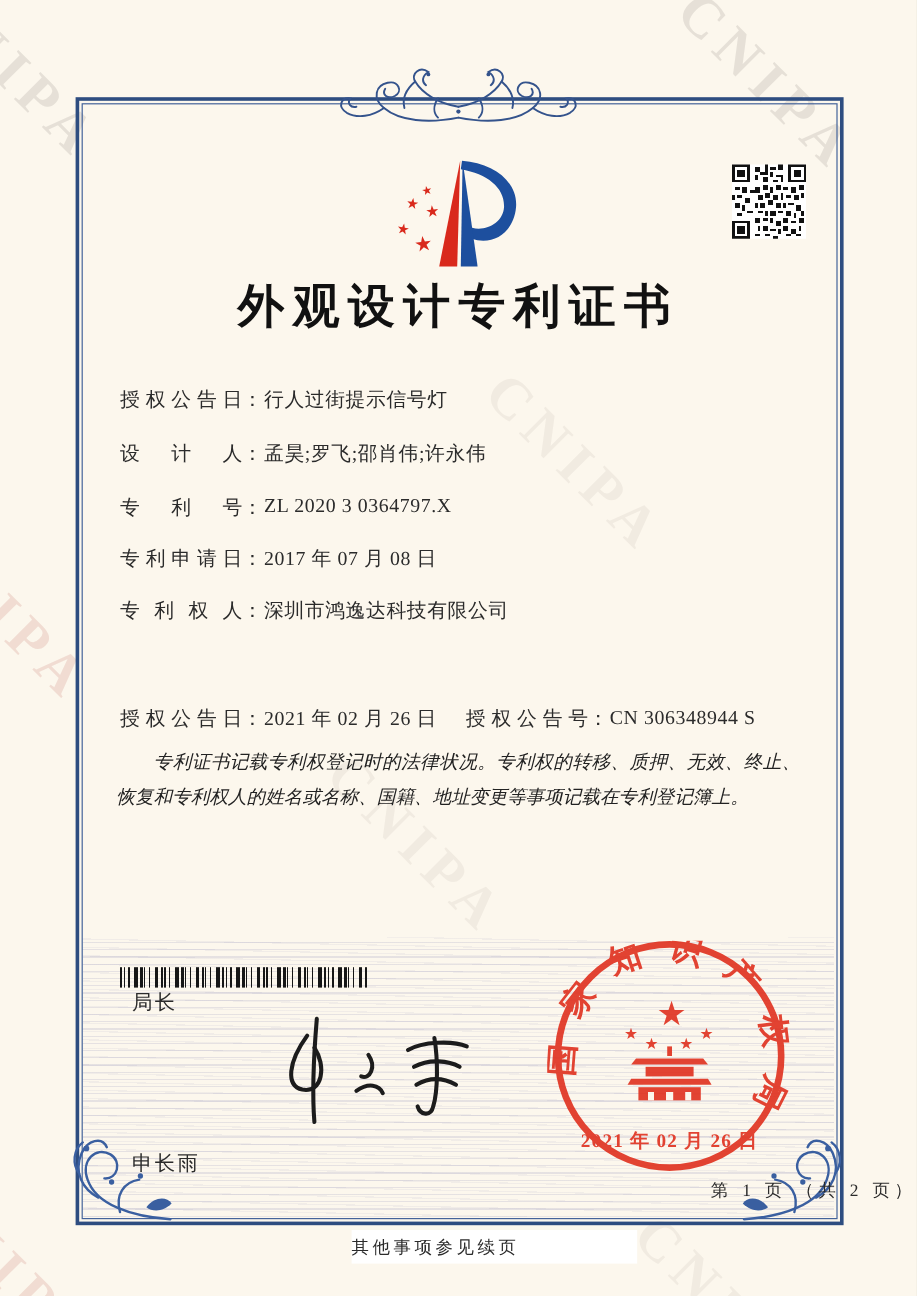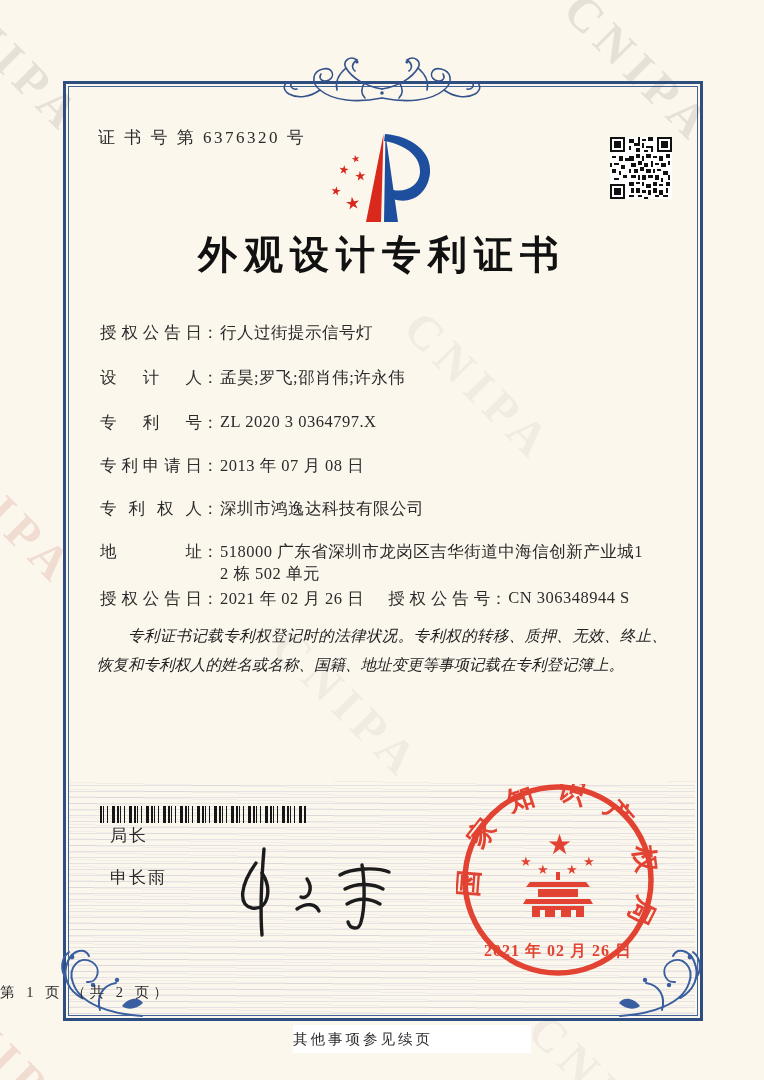--- a/index.html
+++ b/index.html
@@ -52,25 +52,25 @@
   .barcode{
     position:absolute;left:100px;top:806px;width:206px;height:17px;z-index:3;
     background:repeating-linear-gradient(90deg,
       #161616 0 2px, transparent 2px 3px,
       #161616 3px 4px, transparent 4px 7px,
       #161616 7px 8px, transparent 8px 12px,
       #161616 12px 15px, transparent 15px 17px);
   }
   .officer{position:absolute;left:110px;z-index:3;font-size:17px;letter-spacing:2px;}
   .officer.t1{top:824px;}
-  .officer.t2{top:866px;}
+  .officer.t2{top:958px;}
   .signature{position:absolute;left:212px;top:843px;z-index:4;}
   .seal{position:absolute;left:456px;top:784px;z-index:4;opacity:0.9;}
   .pageno{
-    position:absolute;left:0;right:0;top:983px;text-align:left;
+    position:absolute;left:0;right:0;top:983px;text-align:right;
     font-size:14.5px;letter-spacing:4px;z-index:3;
   }
   .contnote{
     position:absolute;left:293px;top:1025px;width:238px;height:28px;z-index:3;
     background:#ffffff;display:flex;align-items:center;
     font-size:14.5px;letter-spacing:3px;padding-left:0;box-sizing:border-box;
   }
   .ornament-top{position:absolute;left:277px;top:56px;z-index:3;}
   .flourish{position:absolute;z-index:3;}
   .flourish.bl{left:52px;top:928px;}
@@ -127,21 +127,20 @@
       <path d="M30,70 C17,63 9,49 16,33 C21,22 33,19 37,28"></path>
       <path d="M48,82 C44,68 51,57 64,55"></path>
       <path d="M14,50 C8,42 9,30 17,24"></path>
       <path d="M70,78 C77,69 87,69 91,75 C84,82 75,82 70,78 Z" fill="#3a5fa0" stroke="none"></path>
       <circle cx="20" cy="29" r="2.4" fill="#3a5fa0" stroke="none"></circle>
       <circle cx="41" cy="57" r="2.2" fill="#3a5fa0" stroke="none"></circle>
       <circle cx="65" cy="52" r="2.2" fill="#3a5fa0" stroke="none"></circle>
     </g>
   </svg>
 
-  <div class="cert-no">证 书 号 第 6376320 号</div>
 
   <svg class="logo" width="112" height="102" viewBox="0 0 112 102">
     <path d="M57,4 C84,6 104,22 102,43 C100,64 83,75 65,69 C59,67 57,62 60,58 C74,65 91,57 92,43 C93,27 79,15 56,11 Z" fill="#1d4f9e"></path>
     <polygon points="55.5,4 38,92 53,92" fill="#d9291c"></polygon>
     <polygon points="57.5,4 56,92 70,92" fill="#1d4f9e"></polygon>
     <g fill="#d9291c" font-family="'DejaVu Sans',sans-serif">
       <text x="24" y="33" font-size="10" transform="rotate(-12 24 33)">★</text>
       <text x="10" y="43" font-size="12" transform="rotate(8 10 43)">★</text>
       <text x="27" y="51" font-size="13" transform="rotate(-6 27 51)">★</text>
       <text x="2" y="64" font-size="12" transform="rotate(10 2 64)">★</text>
@@ -171,27 +170,24 @@
   <div class="frow" style="top:322px;">
     <span class="flabel">授权公告日</span><span class="fcolon">：</span><span class="fvalue">行人过街提示信号灯</span>
   </div>
   <div class="frow" style="top:367px;">
     <span class="flabel">设计人</span><span class="fcolon">：</span><span class="fvalue">孟昊;罗飞;邵肖伟;许永伟</span>
   </div>
   <div class="frow" style="top:412px;">
     <span class="flabel">专利号</span><span class="fcolon">：</span><span class="fvalue">ZL 2020 3 0364797.X</span>
   </div>
   <div class="frow" style="top:455px;">
-    <span class="flabel">专利申请日</span><span class="fcolon">：</span><span class="fvalue">2013 年 07 月 08 日</span>
+    <span class="flabel">专利申请日</span><span class="fcolon">：</span><span class="fvalue">2017 年 07 月 08 日</span>
   </div>
   <div class="frow" style="top:498px;">
     <span class="flabel">专利权人</span><span class="fcolon">：</span><span class="fvalue">深圳市鸿逸达科技有限公司</span>
-  </div>
-  <div class="frow addr" style="top:541px;">
-    <span class="flabel">地址</span><span class="fcolon">：</span><span class="fvalue"><span>518000 广东省深圳市龙岗区吉华街道中海信创新产业城1</span><span>2 栋 502 单元</span></span>
   </div>
   <div class="frow" style="top:588px;">
     <span class="flabel">授权公告日</span><span class="fcolon">：</span><span class="fvalue">2021 年 02 月 26 日</span><span class="flabel grant2">授权公告号</span><span class="fcolon">：</span><span class="fvalue">CN 306348944 S</span>
   </div>
 
   <div class="body-paras">
     <p>专利证书记载专利权登记时的法律状况。专利权的转移、质押、无效、终止、恢复和专利权人的姓名或名称、国籍、地址变更等事项记载在专利登记簿上。</p>
   </div>
 
   <div class="barcode"></div>

